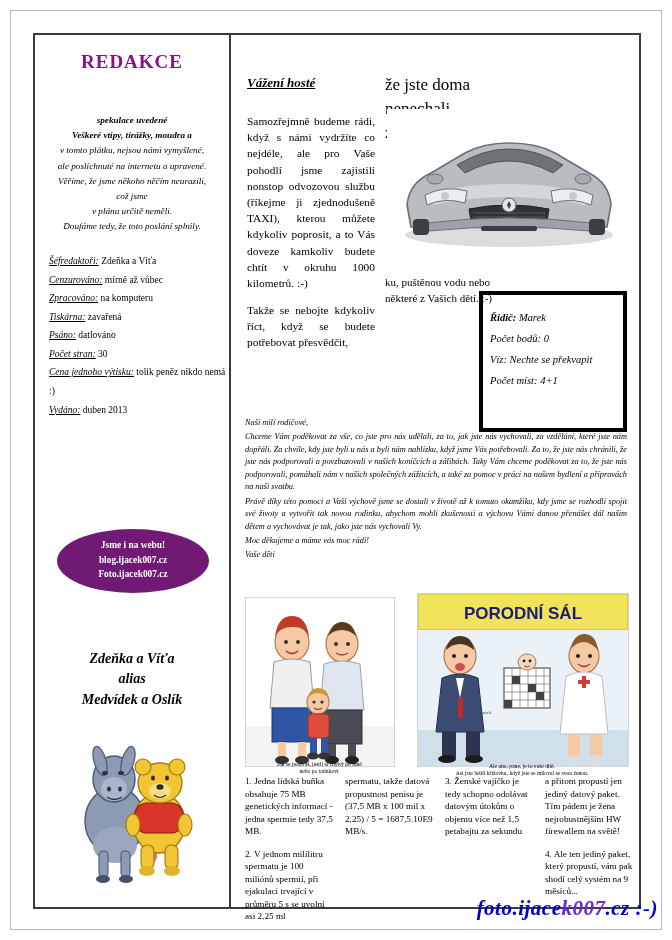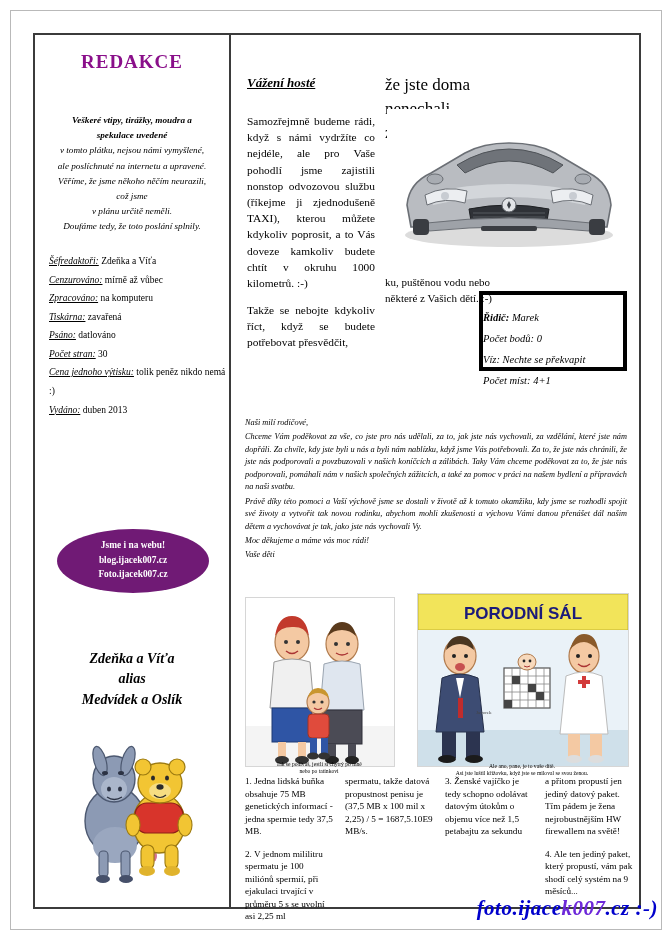--- a/index.html
+++ b/index.html
@@ -180,24 +180,24 @@
     width: 240px;
     height: 150px;
     background: #fbfbfb;
     overflow: hidden;
   }
   .driver-box {
     position: absolute;
     left: 240px;
     top: 254px;
     width: 148px;
-    height: 80px;
+    height: 141px;
     border: 4px solid #000;
     box-sizing: border-box;
-    padding: 12px 0 0 0;
+    padding: 12px 0 0 7px;
     font-size: 10.5px;
     line-height: 2.0;
     font-style: italic;
     color: #000;
   }
   .driver-box .dl { display: block; white-space: nowrap; }
   .driver-box b { font-style: italic; }
 
   .parents-text {
     position: absolute;
@@ -287,22 +287,22 @@
 
 <div class="page">
   <div class="sheet">
     <div class="frame"></div>
     <div class="divider"></div>
 
     <div class="left-col">
       <div class="redakce-title">REDAKCE</div>
 
       <div class="intro-block">
+        <span class="intro-line" style="font-weight:bold;">spekulace uvedené</span>
         <span class="intro-line" style="font-weight:bold;">Veškeré vtipy, tirážky, moudra a</span>
-        <span class="intro-line" style="font-weight:bold;">spekulace uvedené</span>
         <span class="intro-line">v tomto plátku, nejsou námi vymyšlené,</span>
         <span class="intro-line">ale poslíchnuté na internetu a upravené.</span>
         <span class="intro-line">Věříme, že jsme někoho něčím neurazili,</span>
         <span class="intro-line">což jsme</span>
         <span class="intro-line">v plánu určitě neměli.</span>
         <span class="intro-line">Doufáme tedy, že toto poslání splnily.</span>
       </div>
 
       <div class="credits">
         <div class="row">

